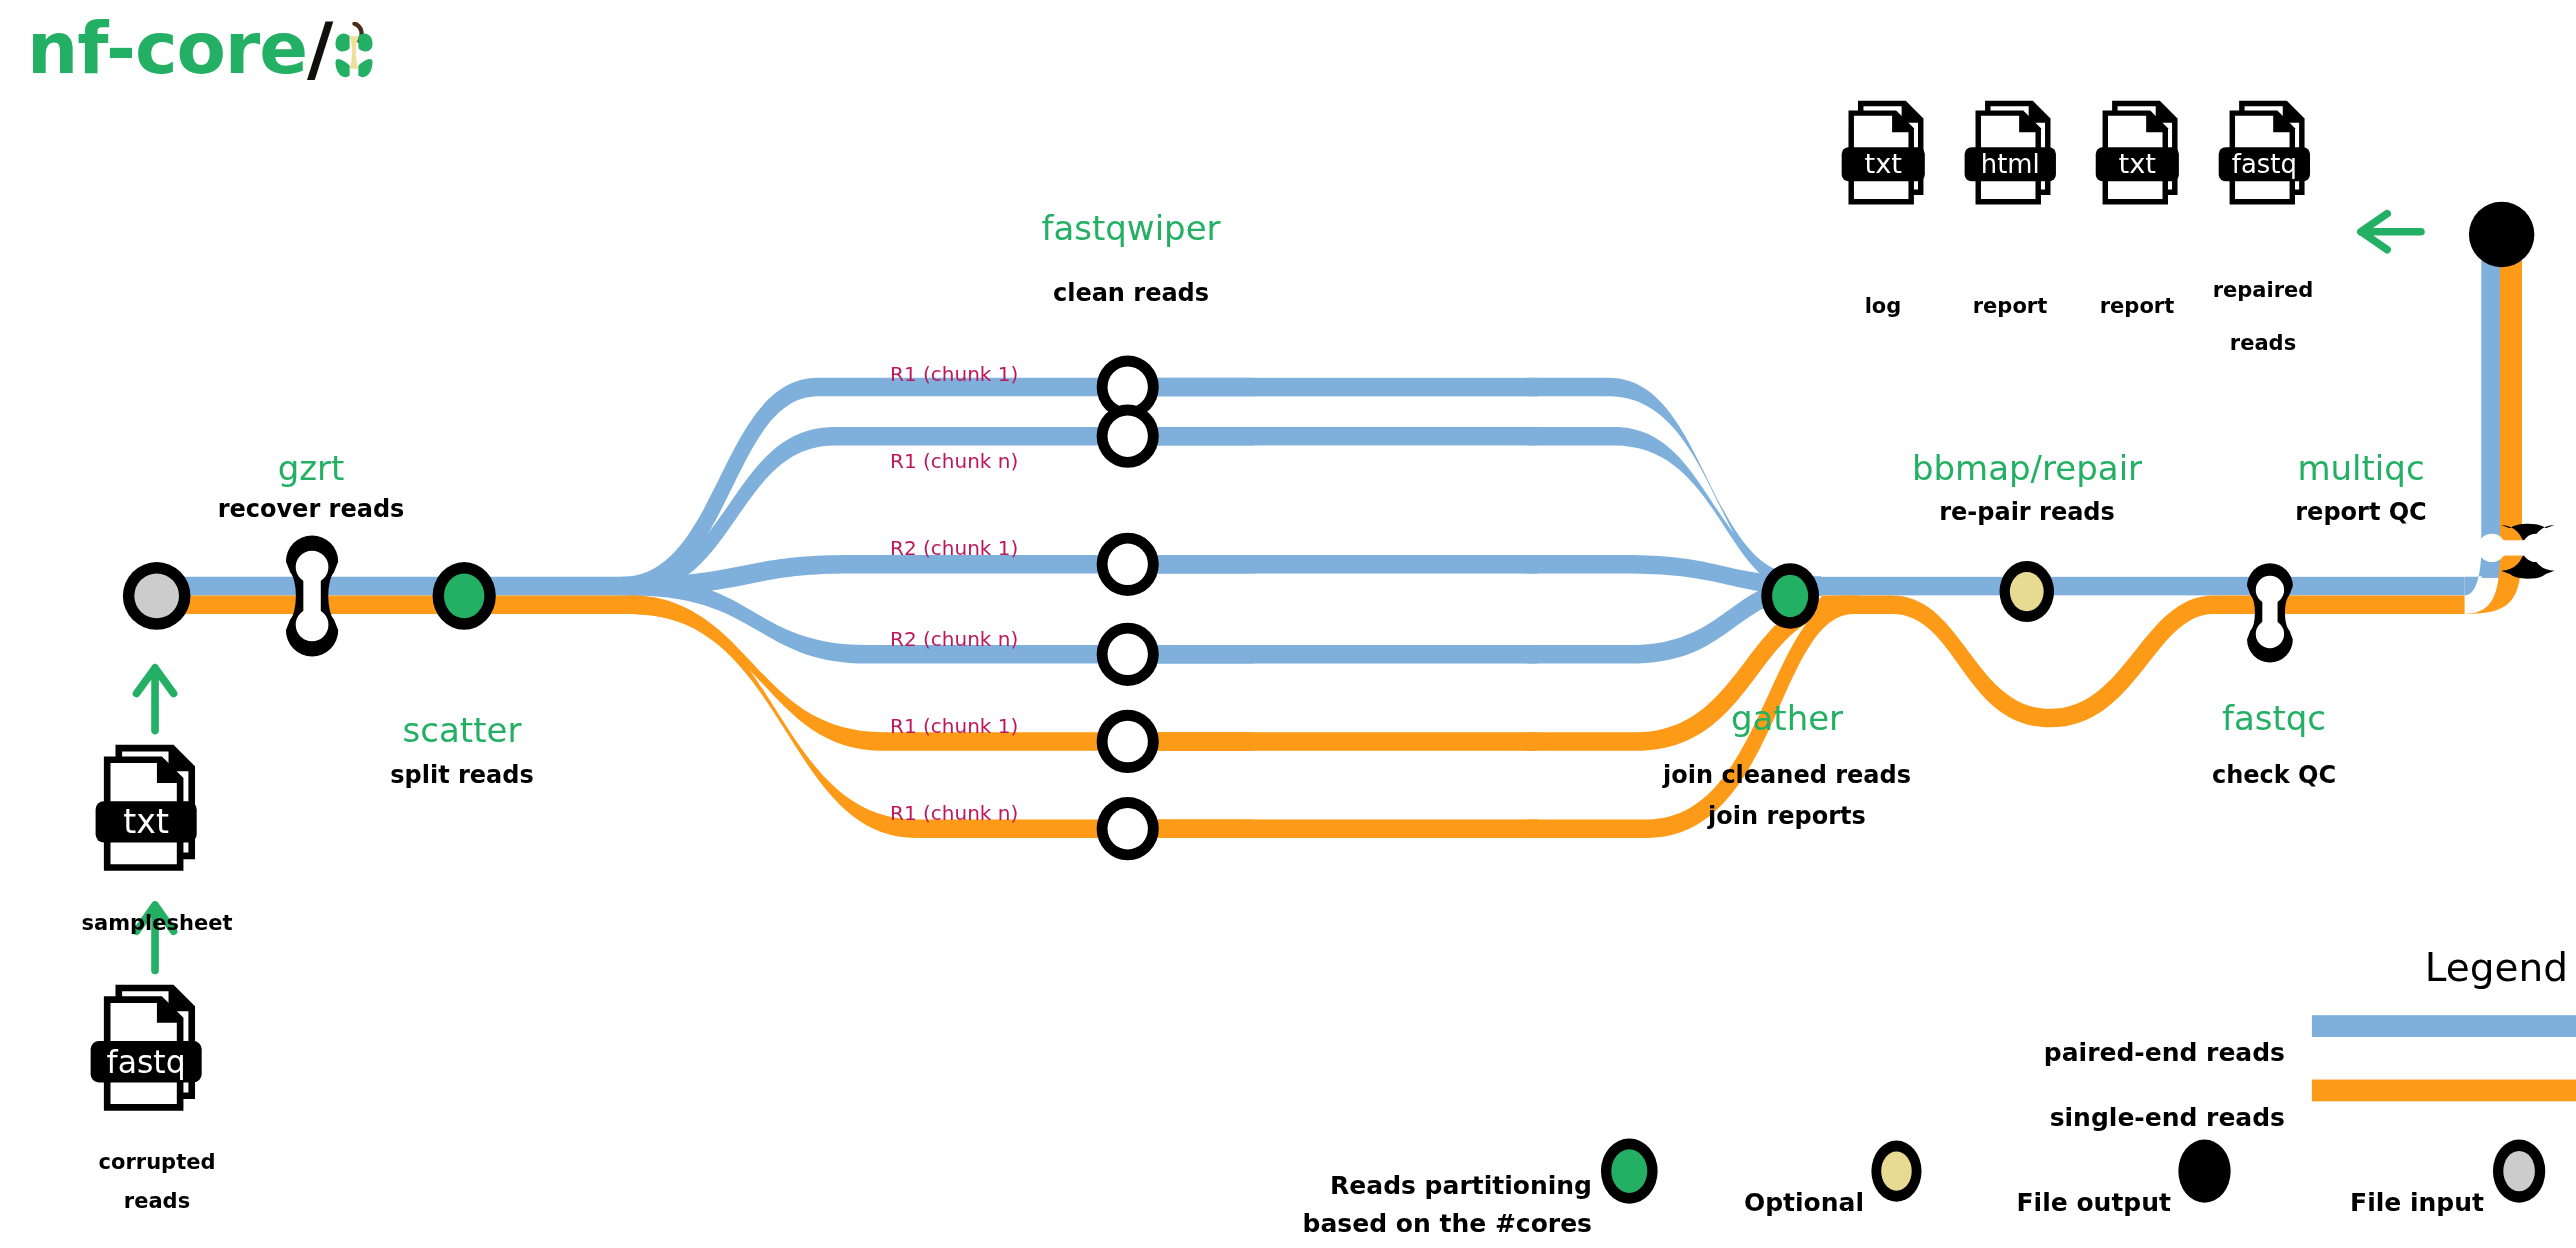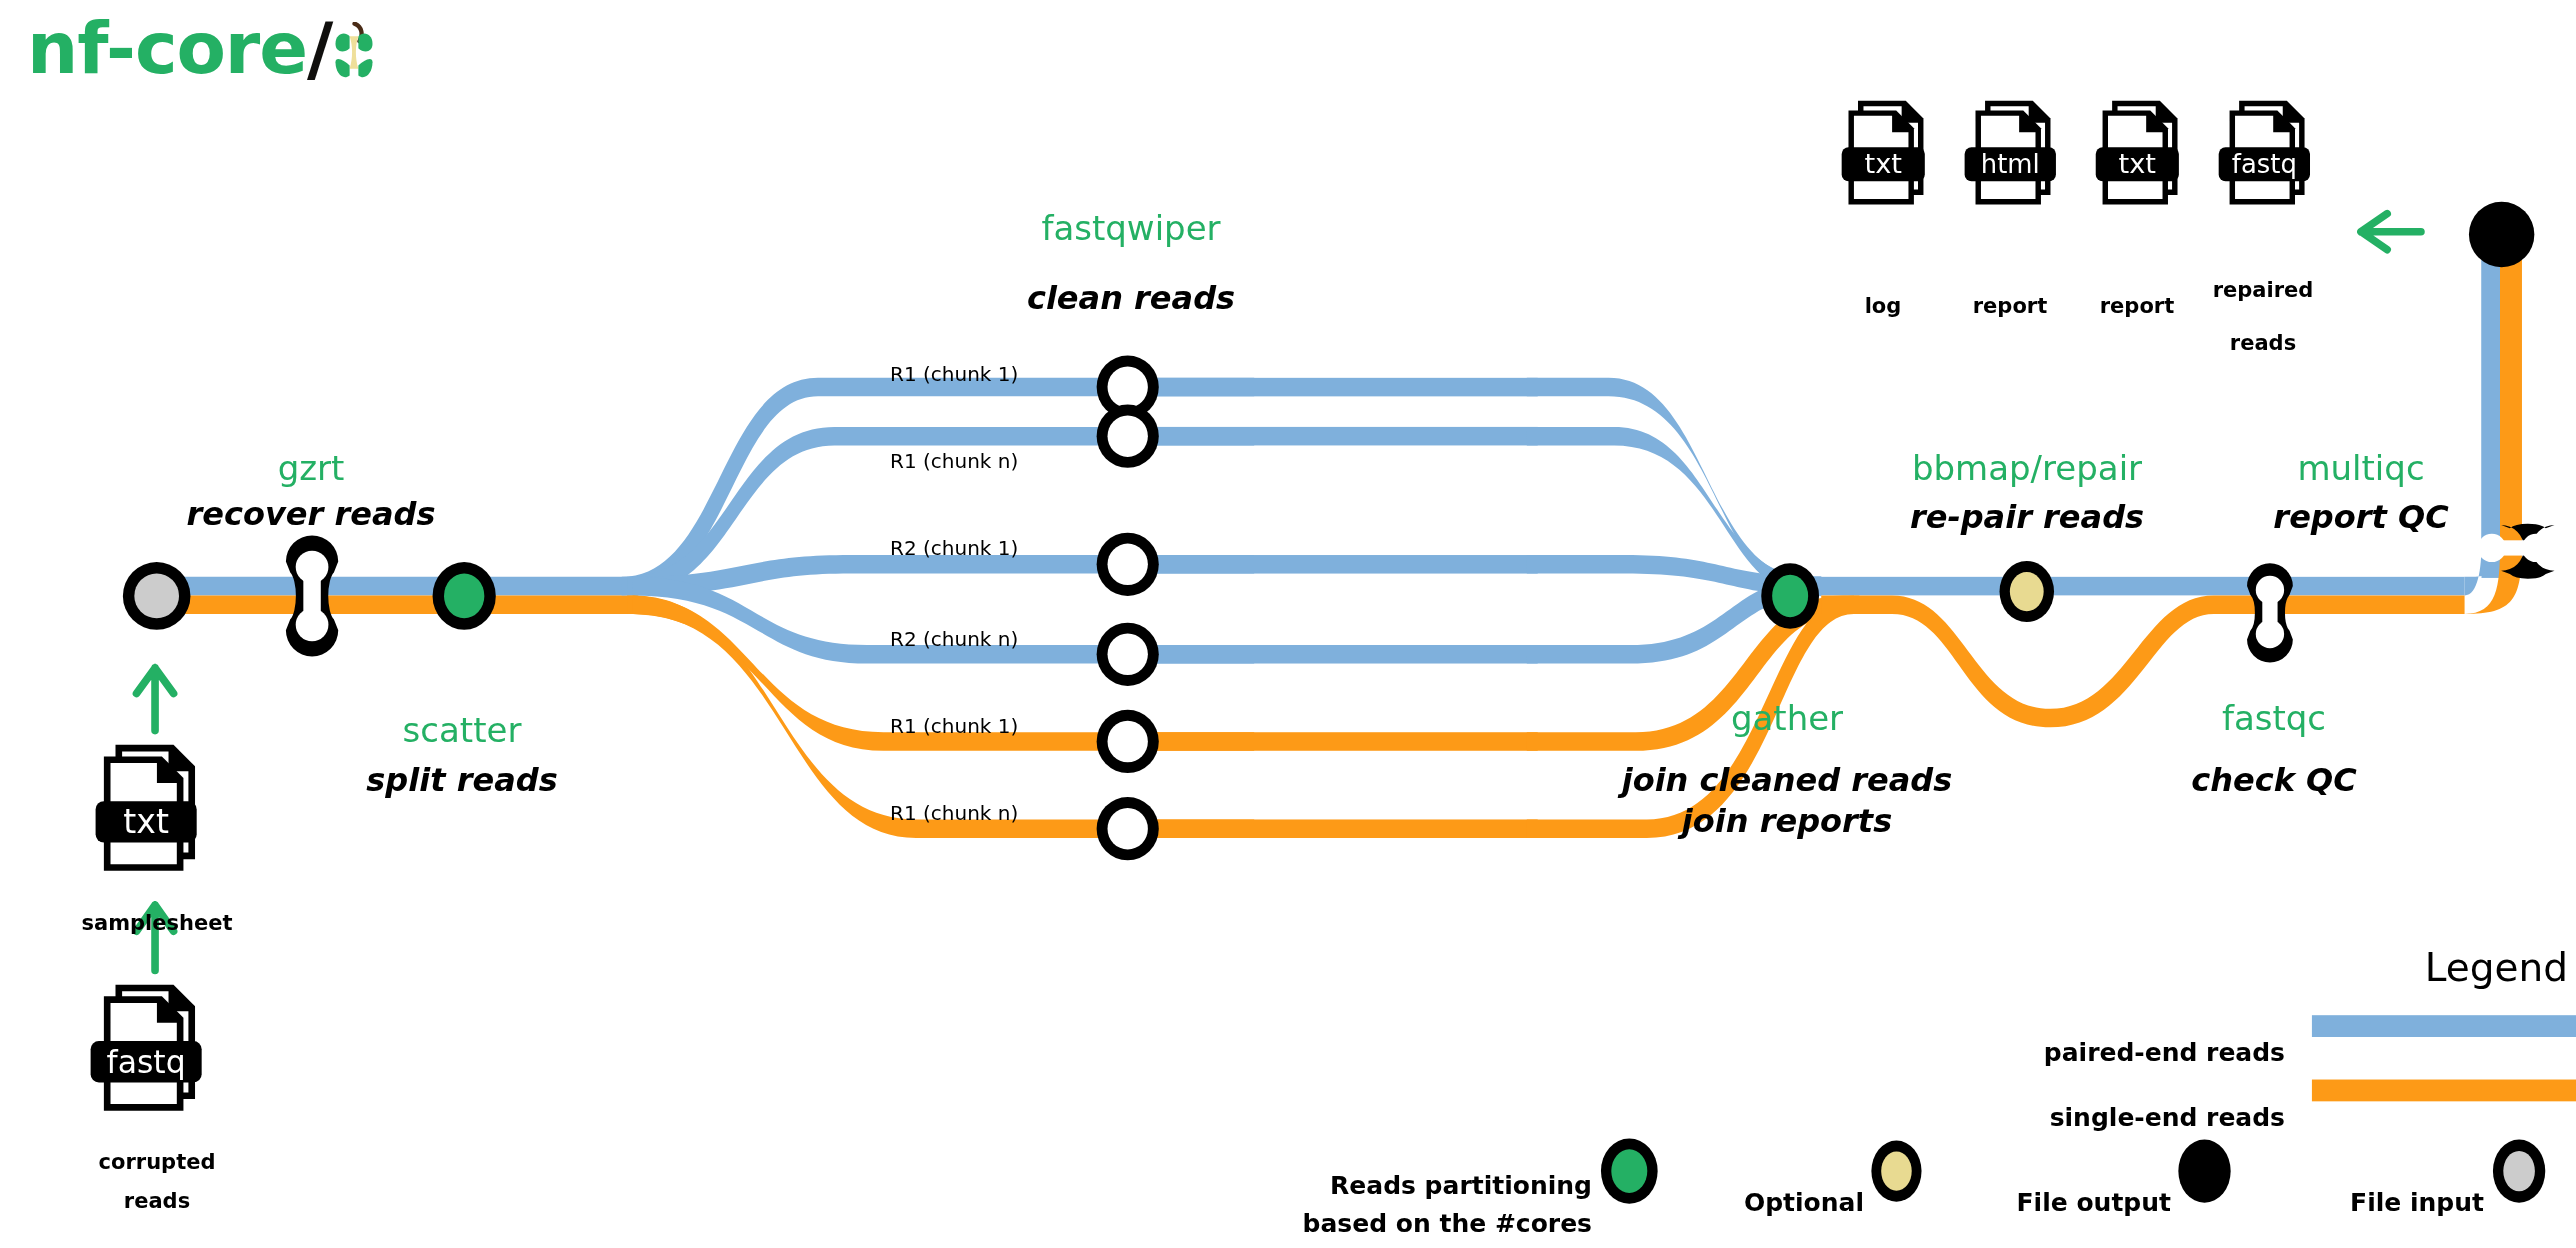--- a/index.html
+++ b/index.html
@@ -16,22 +16,22 @@
               white-space:nowrap;margin-top:-7.6px;}
   .logo-nf{color:#24B064;}
   .logo-core{color:#100F0D;}
   .logo-name{color:#100F0D;}
   .logo-version{color:#100F0D;font-size:35px;font-weight:400;letter-spacing:0;}
   .apple{display:inline-block;vertical-align:-9.8px;width:44px;height:61px;}
 
   
   .lbl{position:absolute;white-space:nowrap;margin-top:28px;}
   .proc-name{color:#24B064;font-size:34px;font-weight:400;}
-  .proc-desc{color:#000000;font-size:32px;font-weight:700;font-style:italic;}
-  .chunk-lbl{color:#000000;font-size:20px;font-weight:400;}
+  .proc-desc{color:#000000;font-size:24px;font-weight:700;}
+  .chunk-lbl{color:#be185d;font-size:20px;font-weight:400;}
   .file-cap{color:#000000;font-size:21px;font-weight:700;text-align:center;line-height:1.15;}
   .legend-title{color:#000000;font-size:39px;font-weight:400;}
   .legend-lbl{color:#000000;font-size:25px;font-weight:700;}
   .ctr{transform:translateX(-50%);text-align:center;}
   .rgt{transform:translateX(-100%);text-align:right;}
 </style>
 </head>
 <body>
 
 <div id="stage">

